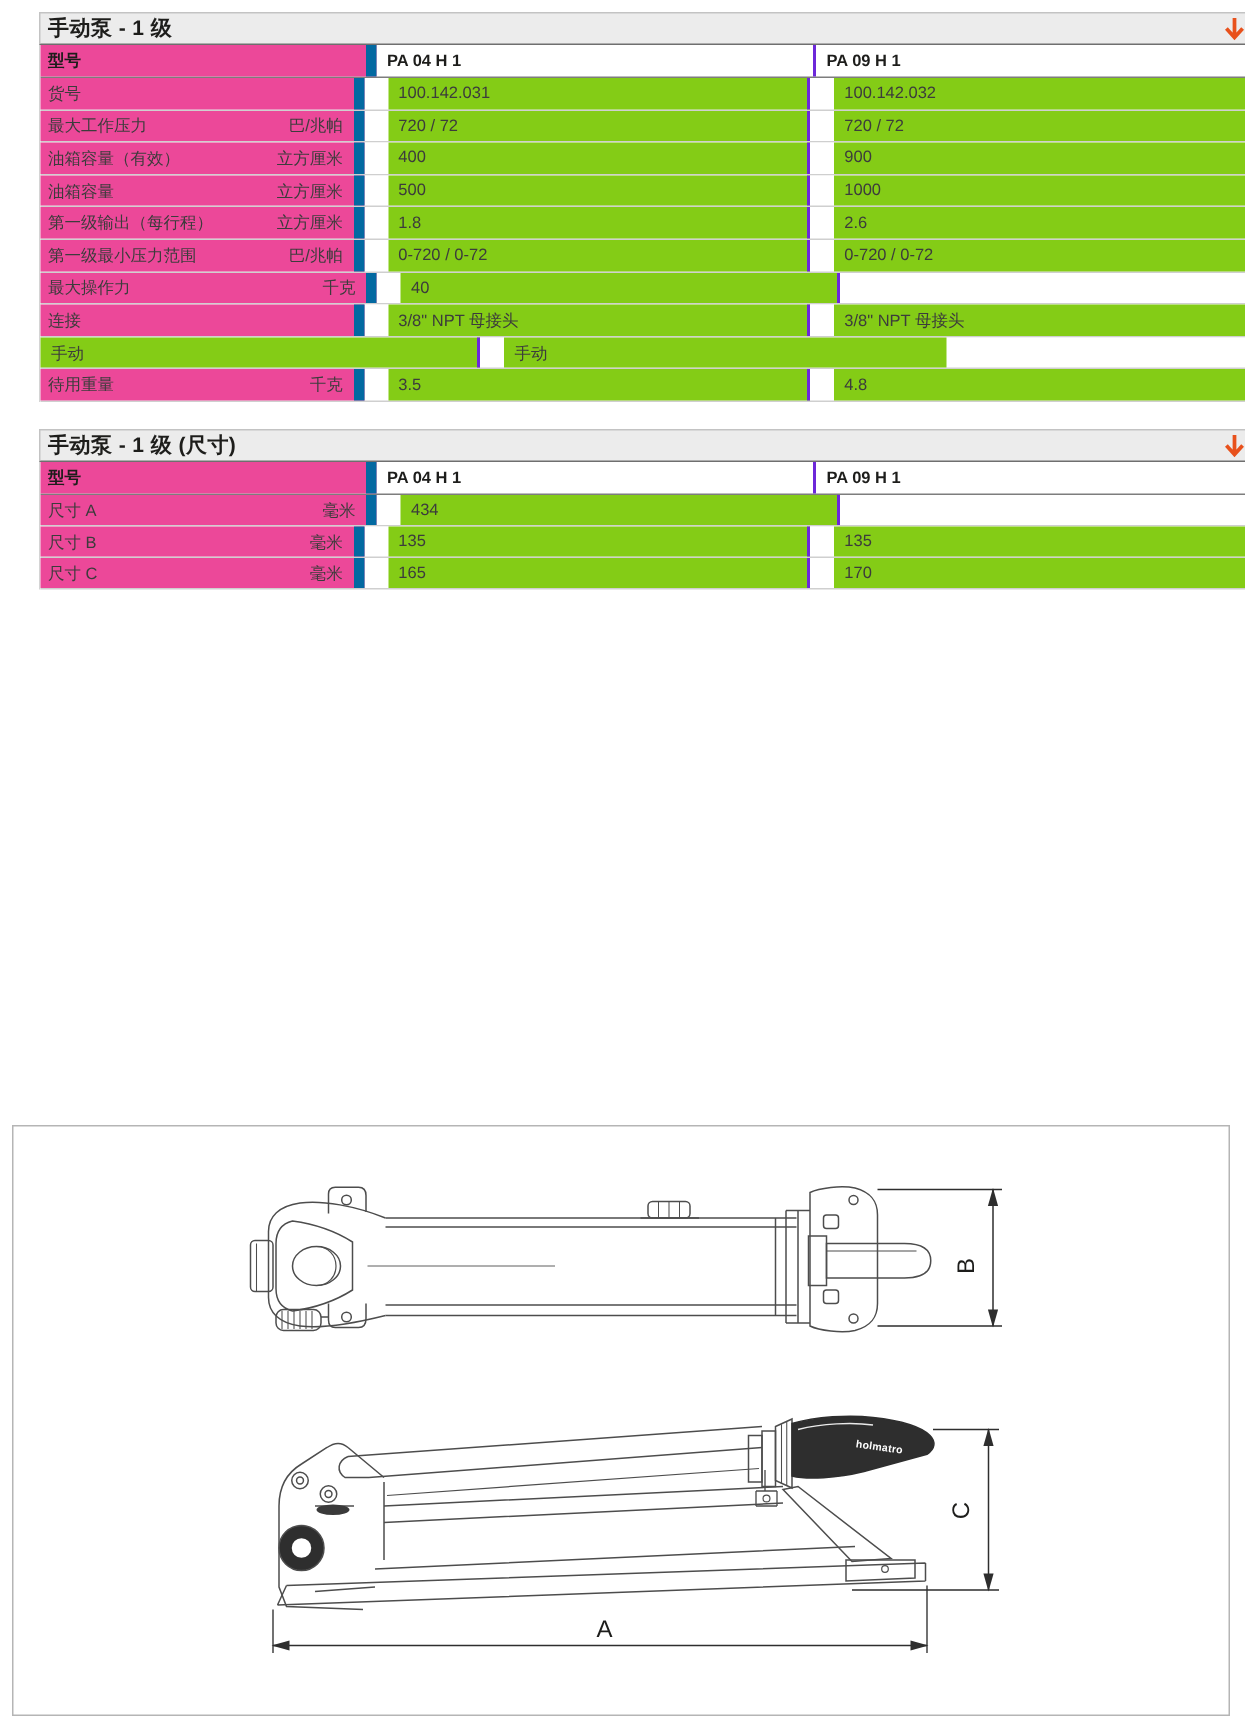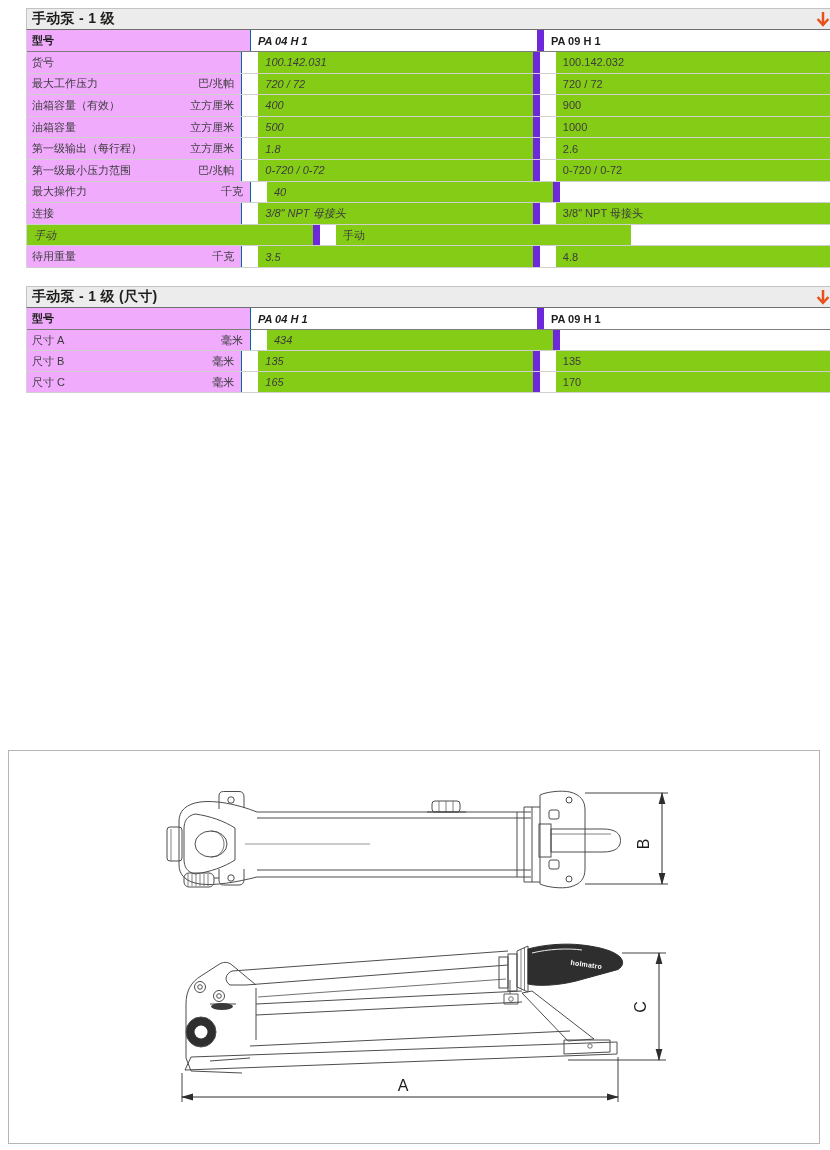--- a/index.html
+++ b/index.html
@@ -23,22 +23,22 @@
   .thead{
     display:flex;box-sizing:border-box;height:22px;background:#fff;
     border-bottom:1px solid #7d7d7d;font-weight:bold;font-size:11px;color:#1d1d1b;
   }
   .trow{
     display:flex;box-sizing:border-box;height:21.6px;background:#fff;
     border-bottom:1px solid #cfcfcf;font-size:11px;color:#3c3c3c;gap:16px;
   }
   #section2 .trow{height:21px;}
   .c1{box-sizing:border-box;width:224px;display:flex;align-items:center;
-      justify-content:space-between;padding:0 7px 0 5px;border-right:1px solid #0369a1;background:#f0abfc;text-align:right;}
-  .c2{box-sizing:border-box;width:293px;display:flex;align-items:center;padding-left:7px;border-right:7px solid #6d28d9;font-style:italic;}
+      justify-content:space-between;padding:0 7px 0 5px;border-right:7px solid #0369a1;background:#ec4899;text-align:right;}
+  .c2{box-sizing:border-box;width:293px;display:flex;align-items:center;padding-left:7px;border-right:2px solid #6d28d9;}
   .c3{box-sizing:border-box;width:295px;display:flex;align-items:center;padding-left:7px;}
   .trow .c2,.trow .c3{background:#84cc16;}
   .unit{color:#3c3c3c;}
   #panel{
     position:absolute;left:8px;top:750px;width:812px;height:394px;
     box-sizing:border-box;border:1px solid #b5b5b5;background:#fff;
   }
   .linework{position:absolute;}
   #topview{left:156px;top:32px;}
   #sideview{left:161px;top:189px;}

